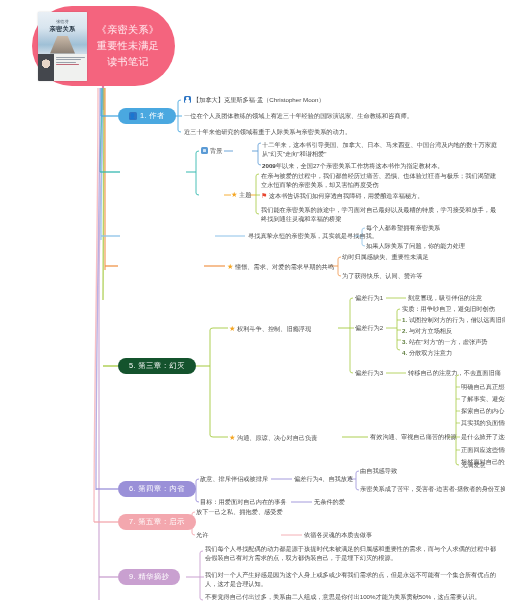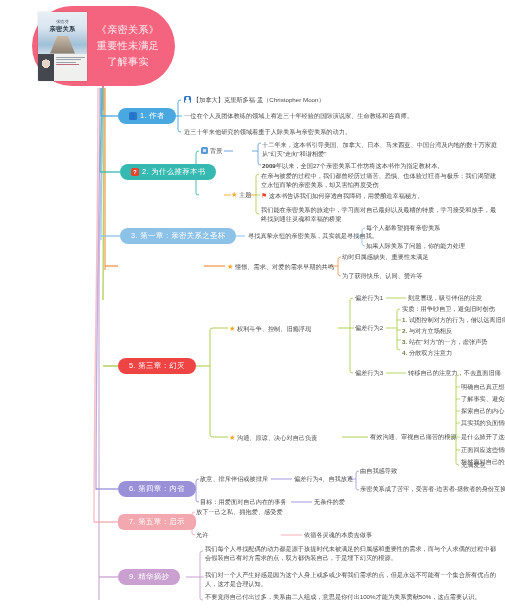--- a/index.html
+++ b/index.html
@@ -232,42 +232,38 @@
             <i></i>
             <i></i>
             <i></i>
             <i></i>
           </div>
       </div>
     </div>
     <div class="central-title">
       <div>《亲密关系》</div>
       <div>重要性未满足</div>
-      <div>了解事实</div>
+      <div>读书笔记</div>
     </div>
   </div>
 
   <div class="pill" style="left:118px; top:108px; background:#4aa8e0;">
     <span class="mini person">👤</span>
     <span>1. 作者</span>
   </div>
   <div class="node" style="left:184px; top:96px;">
     <span class="personicon"></span><span>【加拿大】克里斯多福·孟（Christopher Moon）</span>
   </div>
   <div class="node" style="left:184px; top:112px;">
     <span>一位在个人及团体教练的领域上有近三十年经验的国际演说家、生命教练和咨商师。</span>
   </div>
   <div class="node" style="left:184px; top:128px;">
     <span>近三十年来他研究的领域着重于人际关系与亲密关系的动力。</span>
   </div>
 
-  <div class="pill" style="left:120px; top:164px; background:#35b9b0;">
-    <span class="mini q">?</span>
-    <span>2. 为什么推荐本书</span>
-  </div>
   <div class="node" style="left:201px; top:147px;">
     <span class="sqblue"></span><span>背景</span>
   </div>
   <div class="node wrap" style="left:262px; top:141px; width:238px;">
     <span>十二年来，这本书引导美国、加拿大、日本、马来西亚、中国台湾及内地的数十万家庭从"幻灭"走向"和谐相爱"</span>
   </div>
   <div class="node" style="left:262px; top:162px;">
     <b>2009</b><span>年以来，全国27个亲密关系工作坊将这本书作为指定教材本。</span>
   </div>
   <div class="node" style="left:231px; top:190px;">
@@ -276,44 +272,41 @@
   <div class="node wrap" style="left:261px; top:172px; width:236px;">
     <span>在亲与被爱的过程中，我们都曾经历过痛苦、恐惧、也体验过狂喜与极乐；我们渴望建立永恒而挚的亲密关系，却又害怕再度受伤</span>
   </div>
   <div class="node" style="left:261px; top:191px;">
     <span class="flagred">⚑</span><span>这本书告诉我们如何穿透自我障碍，用爱酿造幸福秘方。</span>
   </div>
   <div class="node wrap" style="left:261px; top:206px; width:236px;">
     <span>我们能在亲密关系的旅途中，学习面对自己最好以及最糟的特质，学习接受和放手，最终找到通往灵魂和幸福的桥梁</span>
   </div>
 
-  <div class="pill" style="left:120px; top:228px; background:#8cc1e8;">
-    <span>3. 第一章：亲密关系之圣杯</span>
-  </div>
   <div class="node" style="left:248px; top:232px;">
     <span>寻找真挚永恒的亲密关系，其实就是寻找自我。</span>
   </div>
   <div class="node" style="left:366px; top:224px;">
     <span>每个人都希望拥有亲密关系</span>
   </div>
   <div class="node" style="left:366px; top:242px;">
     <span>如果人际关系了问题，你的能力处理</span>
   </div>
 
   <div class="node" style="left:227px; top:262px;">
     <span class="star">★</span><span>憧憬、需求、对爱的需求早期的共鸣</span>
   </div>
   <div class="node" style="left:342px; top:253px;">
     <span>幼时归属感缺失、重要性未满足</span>
   </div>
   <div class="node" style="left:342px; top:272px;">
     <span>为了获得快乐、认同、赞许等</span>
   </div>
 
-  <div class="pill" style="left:118px; top:358px; background:#ef4444;">
+  <div class="pill" style="left:118px; top:358px; background:#14532d;">
     <span>5. 第三章：幻灭</span>
   </div>
   <div class="node" style="left:229px; top:324px;">
     <span class="star">★</span><span>权利斗争、控制、旧瘾浮现</span>
   </div>
   <div class="node" style="left:355px; top:294px;">
     <span>偏差行为1</span>
   </div>
   <div class="node" style="left:408px; top:294px;">
     <span>刻意冒现，吸引伴侣的注意</span>
@@ -376,21 +369,21 @@
   <div class="node" style="left:360px; top:485px;">
     <span>亲密关系成了苦牢，受害者-迫害者-拯救者的身份互换</span>
   </div>
   <div class="node" style="left:200px; top:498px;">
     <span>目标：用爱面对自己内在的事务</span>
   </div>
   <div class="node" style="left:314px; top:498px;">
     <span>无条件的爱</span>
   </div>
 
-  <div class="pill" style="left:118px; top:514px; background:#f3a7ae;border-radius:6px;">
+  <div class="pill" style="left:118px; top:514px; background:#f3a7ae;">
     <span>7. 第五章：启示</span>
   </div>
   <div class="node" style="left:196px; top:508px;">
     <span>放下一己之私、拥抱爱、感受爱</span>
   </div>
   <div class="node" style="left:196px; top:531px;">
     <span>允许</span>
   </div>
   <div class="node" style="left:304px; top:531px;">
     <span>依循各灵魂的本质去做事</span>

